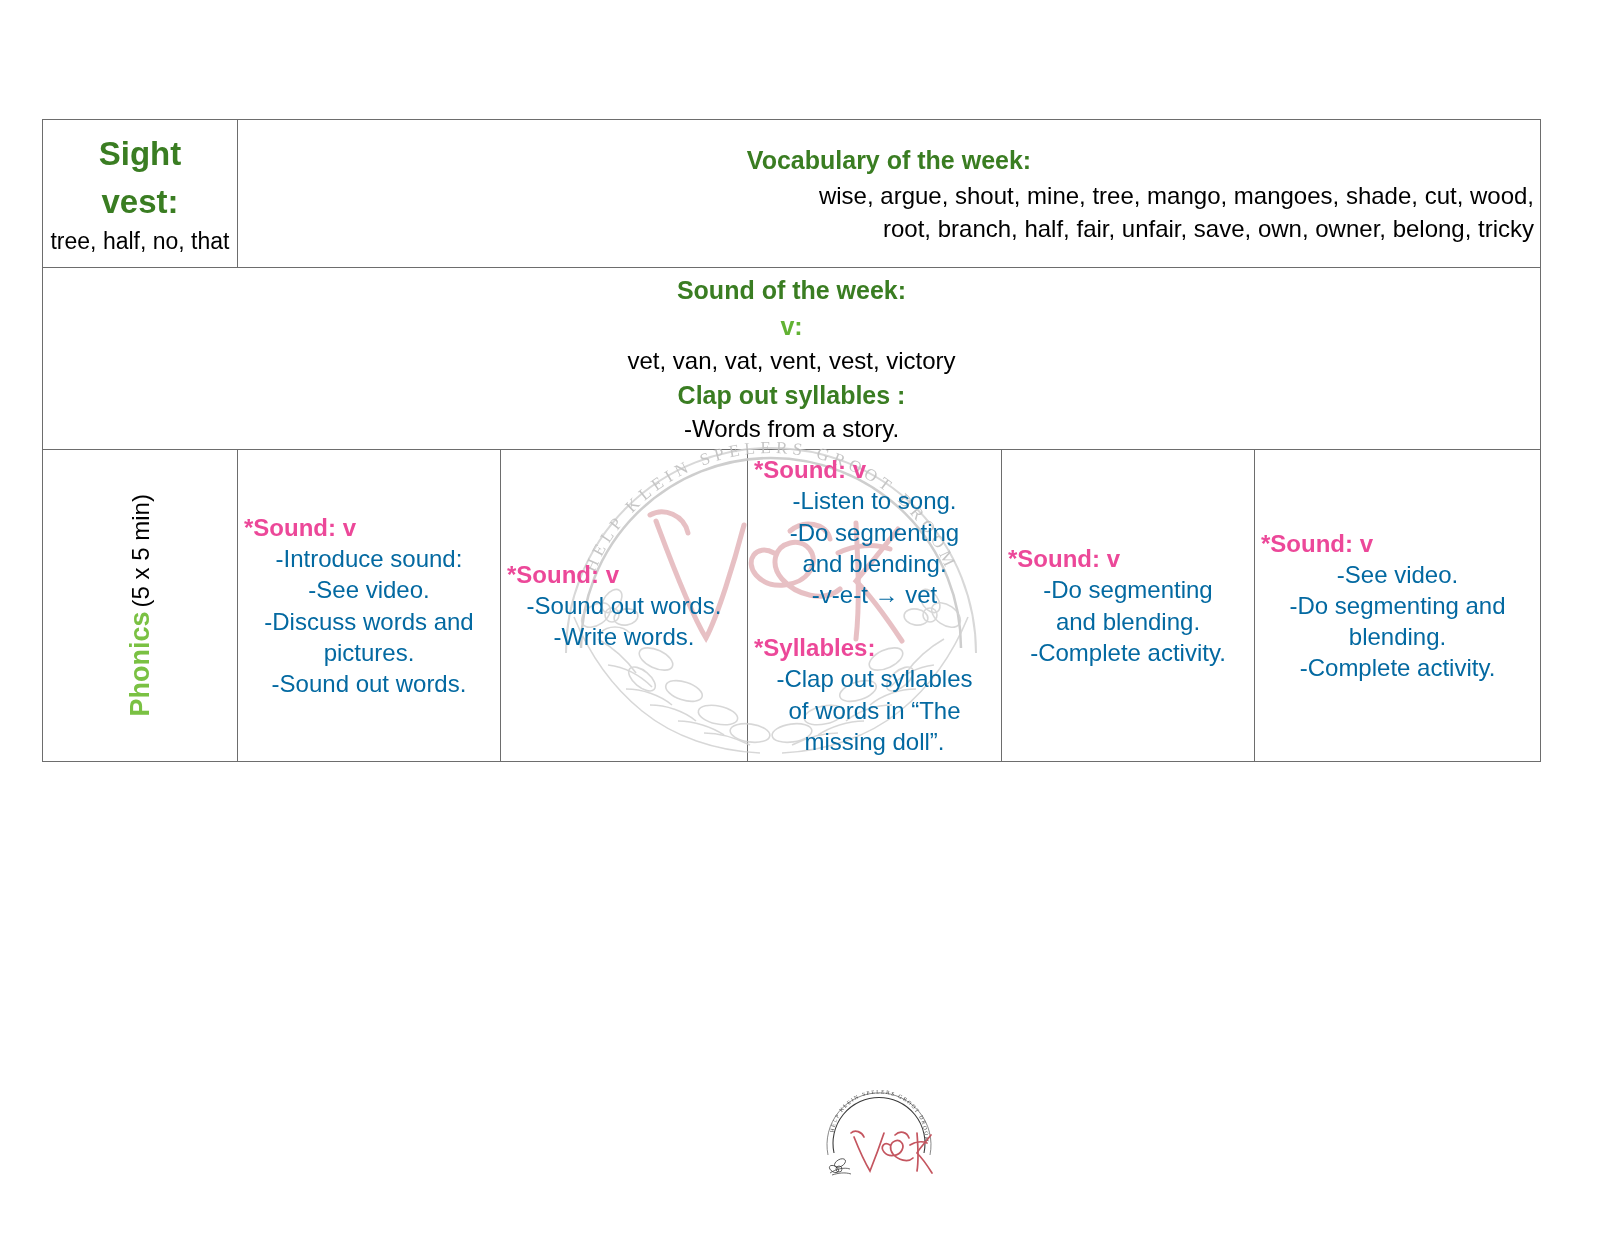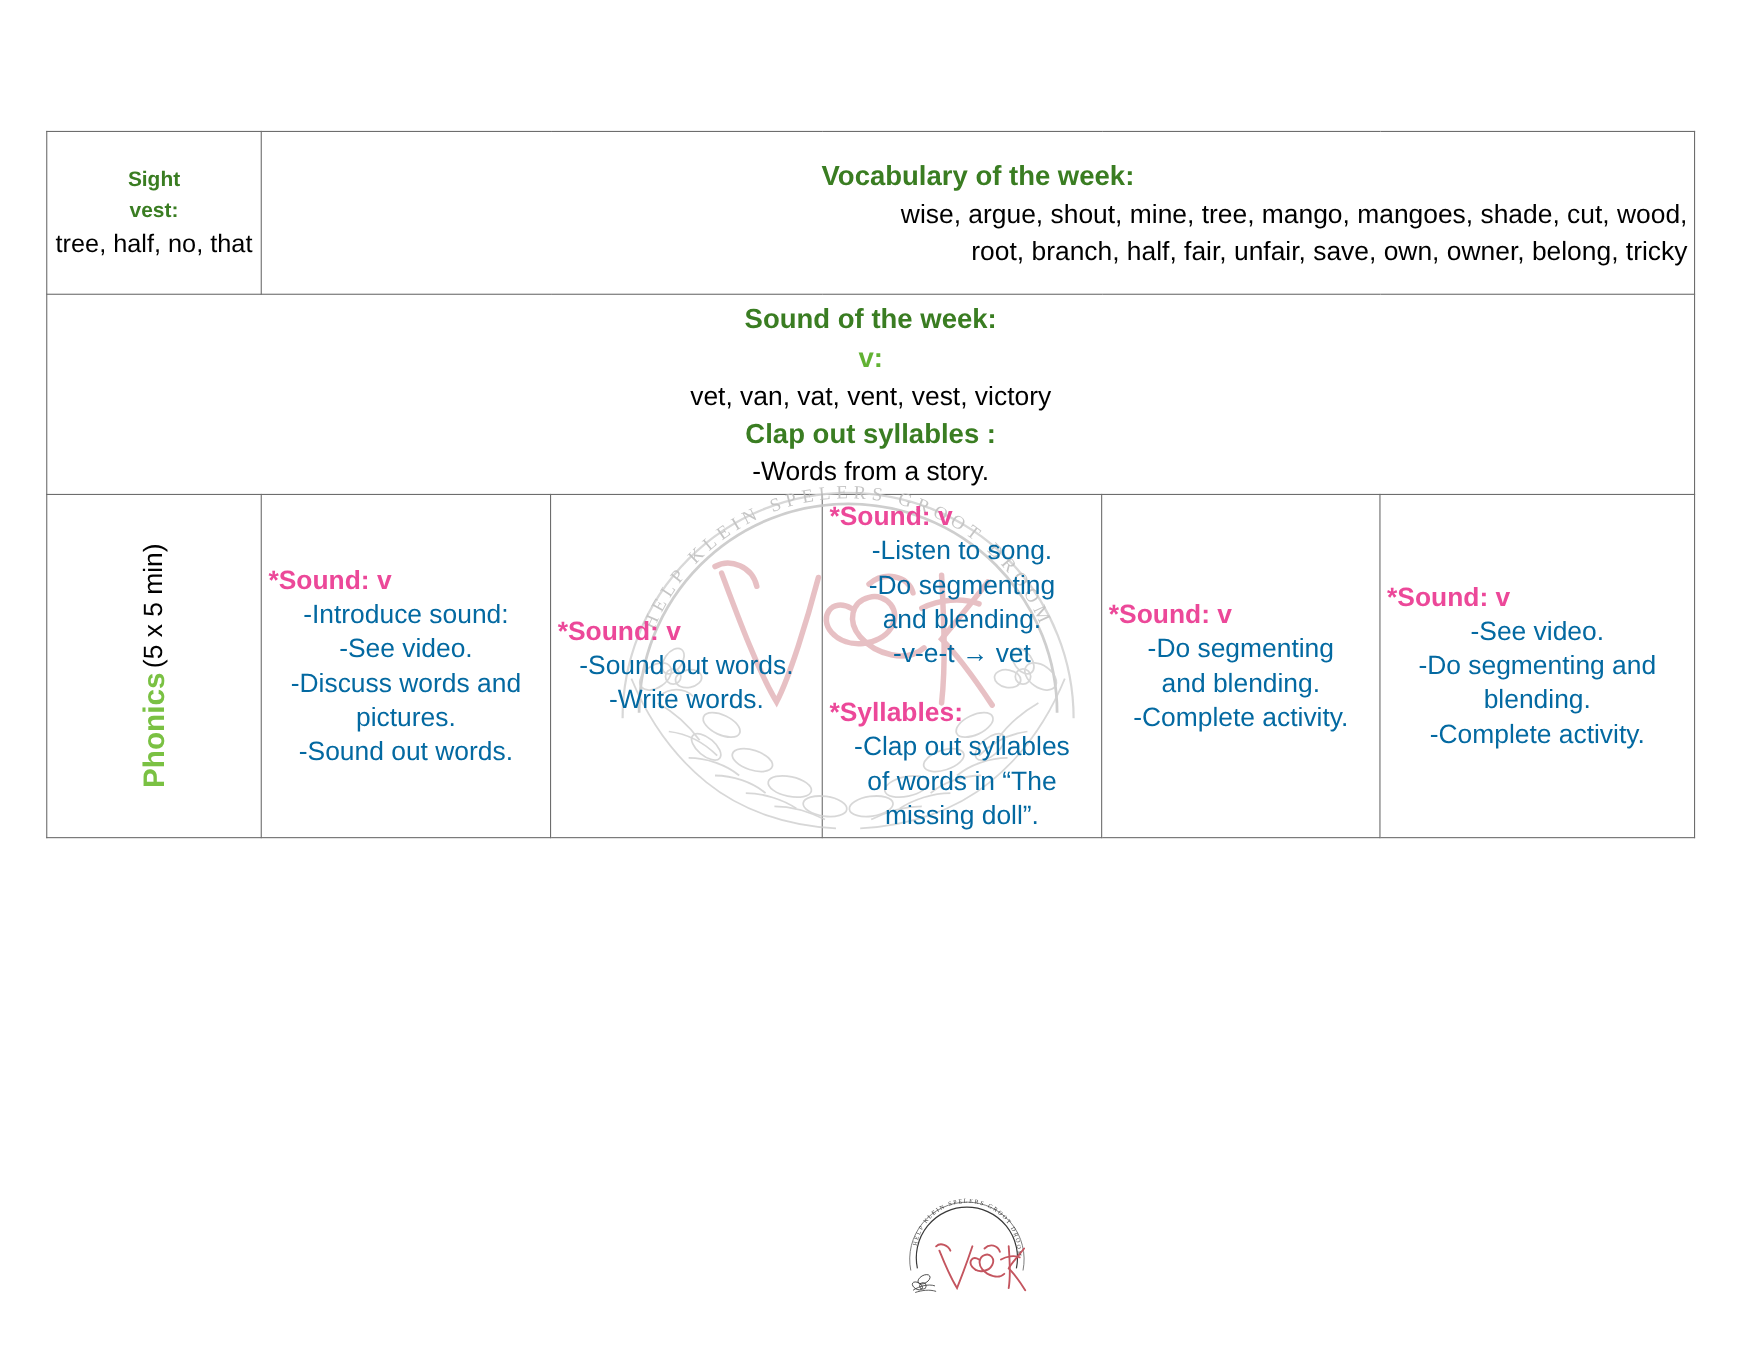--- a/index.html
+++ b/index.html
@@ -69,21 +69,21 @@
   .plain {
     color: #000000;
     font-size: 24px;
     line-height: 1.34;
     display: block;
     text-align: center;
     font-weight: normal;
   }
 
   .cell-sight { text-align: center; height: 139px; }
-  .cell-sight .green-head { font-size: 19px; }
+  .cell-sight .green-head { font-size: 33px; }
   .cell-sight .plain { font-size: 23px; line-height: 1.35; }
 
   .cell-vocab { text-align: center; }
   .cell-vocab .plain { font-size: 24px; line-height: 1.38; text-align: right; }
 
   .cell-sound { text-align: center; height: 169px; padding-top: 6px; }
 
   
   .cell-phonics-label {
     text-align: center;

